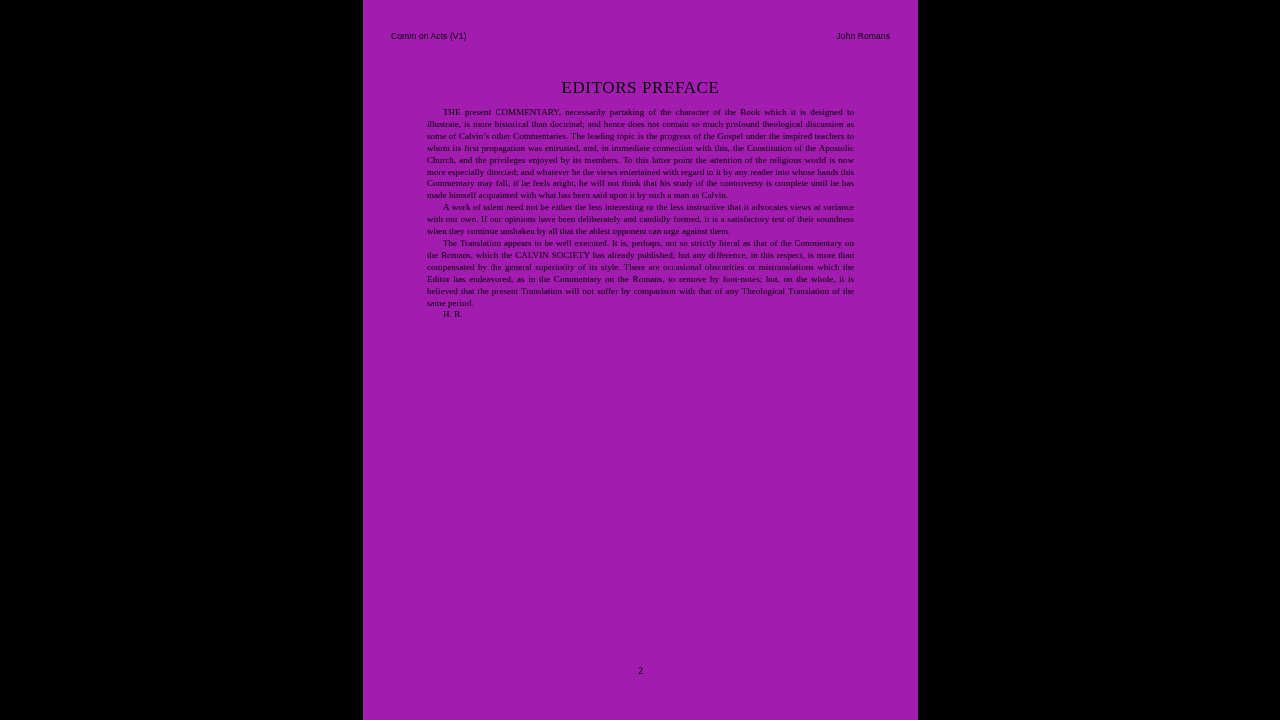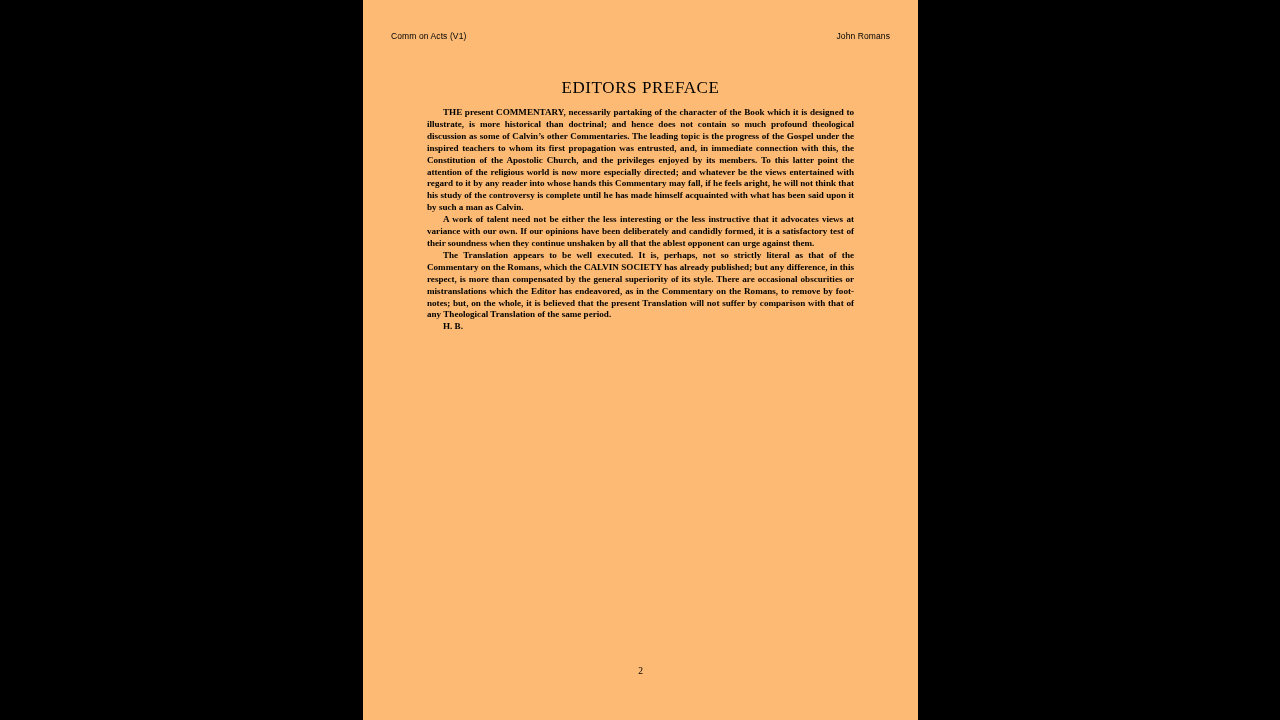--- a/index.html
+++ b/index.html
@@ -15,21 +15,21 @@
     width: 1280px;
     height: 720px;
     background: #000000;
   }
   #page {
     position: absolute;
     left: 363px;
     top: 0;
     width: 555px;
     height: 720px;
-    background: #fdba74;
+    background: #a21caf;
     box-sizing: border-box;
   }
   .running-head {
     position: absolute;
     top: 31px;
     font-family: "Liberation Sans", sans-serif;
     font-size: 8.5px;
     color: #000000;
     letter-spacing: 0.1px;
   }
@@ -52,21 +52,20 @@
     margin: 8px 0 9px 0;
     letter-spacing: 0.6px;
   }
   p.para {
     margin: 0;
     font-size: 9.1px;
     line-height: 11.9px;
     text-align: justify;
     text-indent: 16px;
     hyphens: none;
-    font-weight: bold;
   }
   p.para.signature {
     text-align: left;
   }
   .page-number {
     position: absolute;
     left: 0;
     right: 0;
     top: 666px;
     text-align: center;

